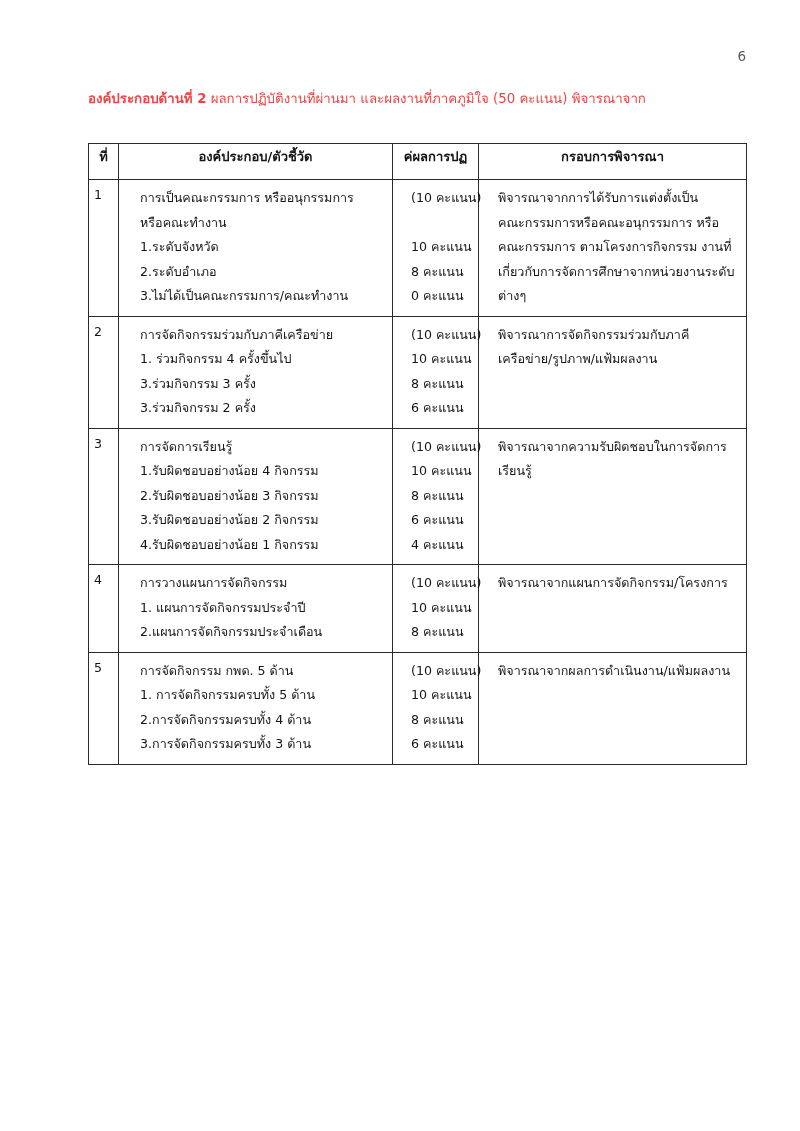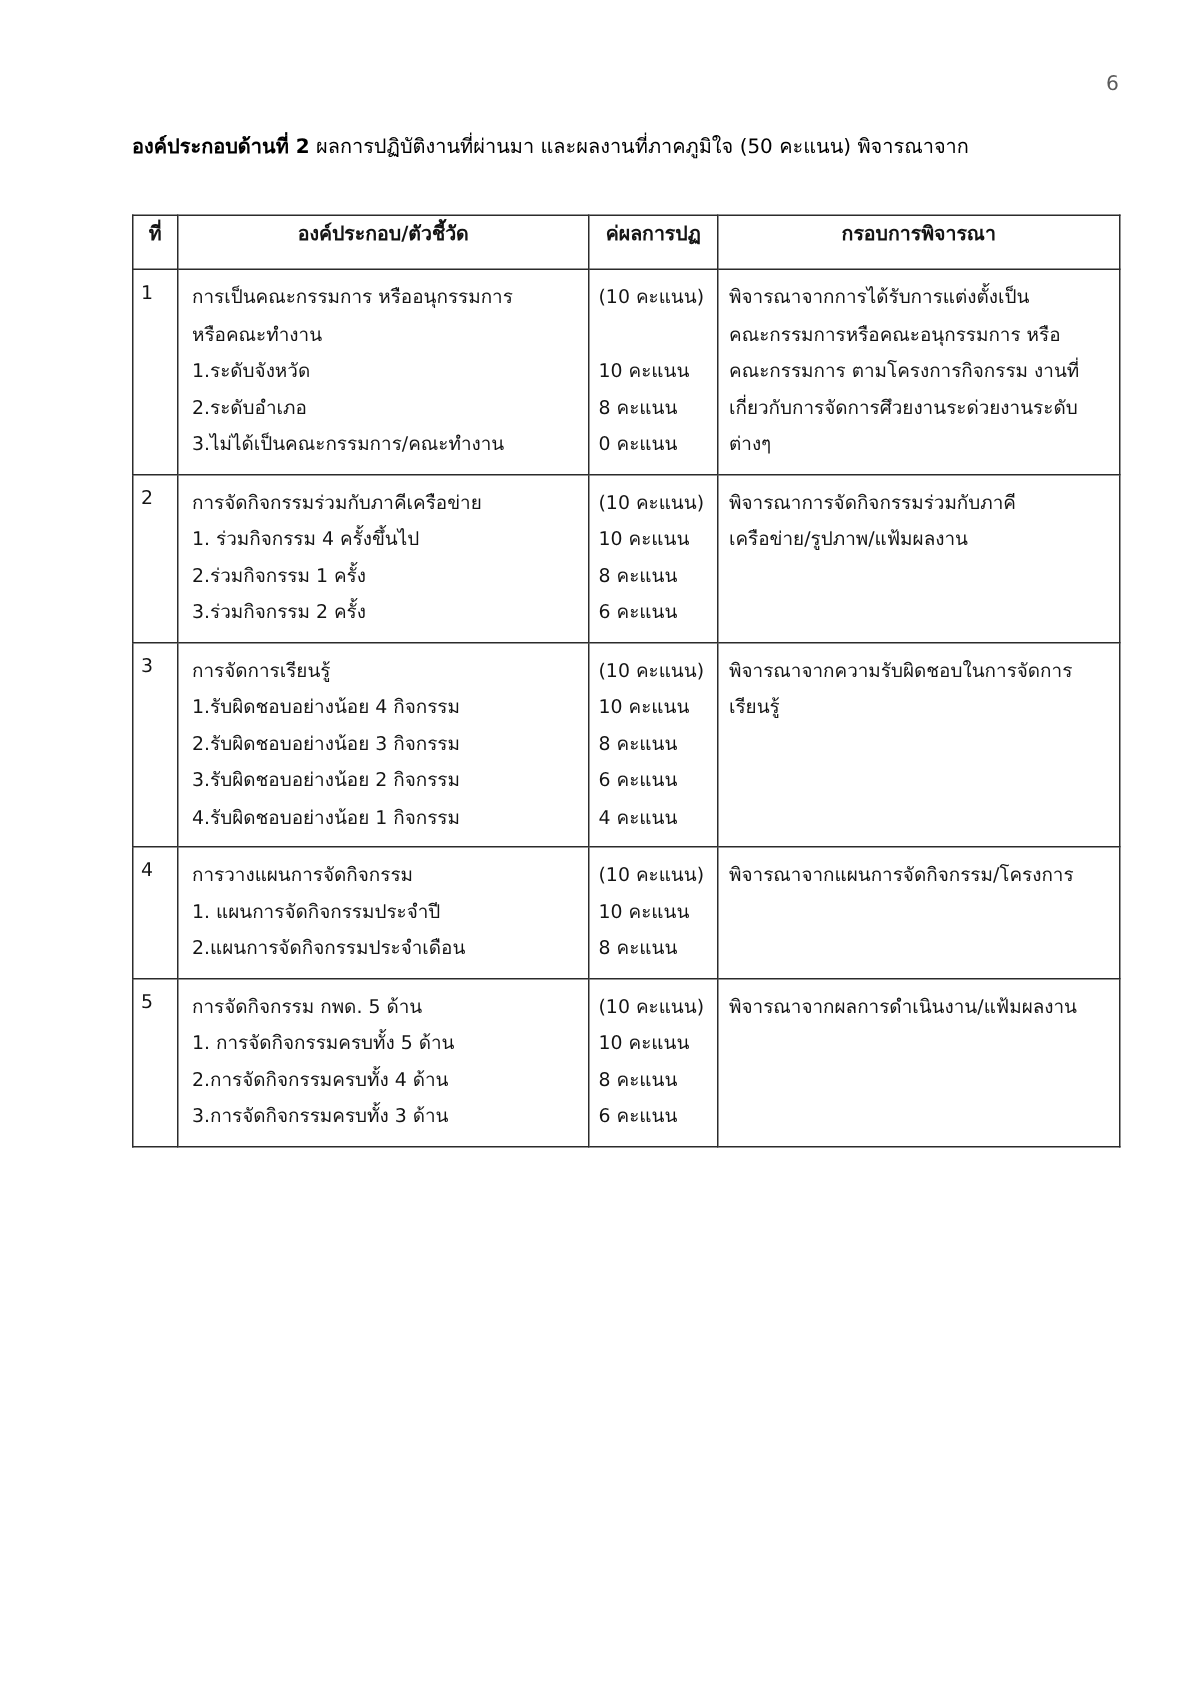--- a/index.html
+++ b/index.html
@@ -33,21 +33,21 @@
   }
 
   
   .heading {
     position: absolute;
     top: 86px;
     left: 88px;
     width: 660px;
     font-size: 13.3px;
     line-height: 25px;
-    color: #000000;
+    color: #ef4444;
   }
   .heading .line { white-space: nowrap; }
   .heading .bold { font-weight: bold; }
 
   
   .criteria-table {
     position: absolute;
     top: 143px;
     left: 88px;
     width: 658px;
@@ -84,20 +84,21 @@
     font-size: 12.6px;
     line-height: 18px;
   }
   td.comp  { padding: 6px 6px 7px 9px; }
   td.score { padding: 6px 8px 7px 6px; text-align: left; }
   td.frame { padding: 6px 7px 7px 7px; }
 
   .ln {
     line-height: 24.5px;
     white-space: nowrap;
+    margin-left: 12px;
   }
   .frame .ln { white-space: normal; }
   .ln.blank { color: transparent; }
 </style>
 </head>
 <body>
 
 <div class="page">
 
   <div class="page-number">6</div>
@@ -135,30 +136,30 @@
             <div class="ln">(10 คะแนน)</div>
             <div class="ln blank">&nbsp;</div>
             <div class="ln">10 คะแนน</div>
             <div class="ln">8 คะแนน</div>
             <div class="ln">0 คะแนน</div>
           </td>
           <td class="frame">
             <div class="ln">พิจารณาจากการได้รับการแต่งตั้งเป็น</div>
             <div class="ln">คณะกรรมการหรือคณะอนุกรรมการ หรือ</div>
             <div class="ln">คณะกรรมการ ตามโครงการกิจกรรม งานที่</div>
-            <div class="ln">เกี่ยวกับการจัดการศึวยงานระด่วยงานระดับ</div>
+            <div class="ln">เกี่ยวกับการจัดการศึกษาจากหน่วยงานระดับ</div>
             <div class="ln">ต่างๆ</div>
           </td>
         </tr>
         <tr>
           <td class="no">2</td>
           <td class="comp">
             <div class="ln">การจัดกิจกรรมร่วมกับภาคีเครือข่าย</div>
             <div class="ln">1. ร่วมกิจกรรม 4 ครั้งขึ้นไป</div>
-            <div class="ln">2.ร่วมกิจกรรม 1 ครั้ง</div>
+            <div class="ln">3.ร่วมกิจกรรม 3 ครั้ง</div>
             <div class="ln">3.ร่วมกิจกรรม 2 ครั้ง</div>
           </td>
           <td class="score">
             <div class="ln">(10 คะแนน)</div>
             <div class="ln">10 คะแนน</div>
             <div class="ln">8 คะแนน</div>
             <div class="ln">6 คะแนน</div>
           </td>
           <td class="frame">
             <div class="ln">พิจารณาการจัดกิจกรรมร่วมกับภาคี</div>

